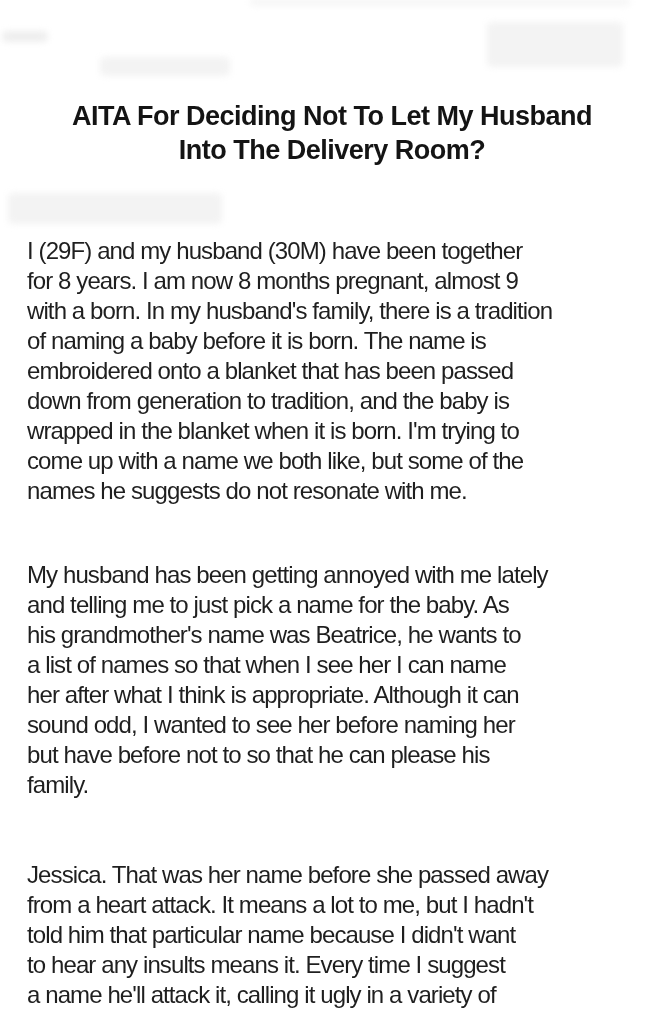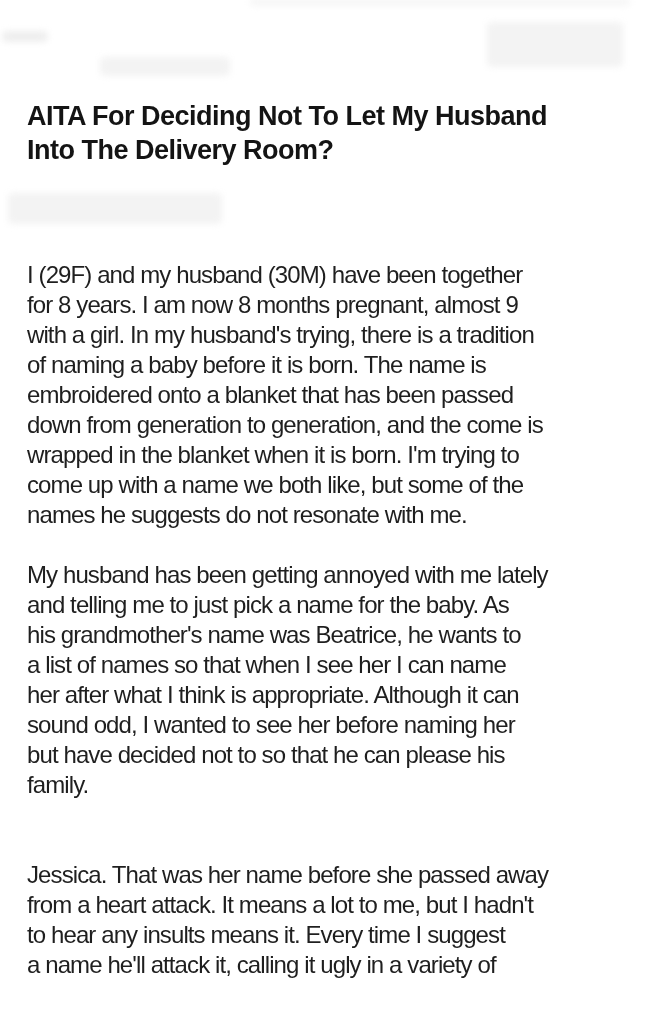--- a/index.html
+++ b/index.html
@@ -31,34 +31,35 @@
   .post-title {
     position: absolute;
     left: 27px;
     top: 99px;
     width: 610px;
     color: #141414;
     font-size: 27px;
     line-height: 34px;
     font-weight: 700;
     letter-spacing: -0.5px;
+    text-align: center;
   }
   .para {
     position: absolute;
     left: 27px;
     width: 620px;
     color: #1f1f1f;
     font-size: 24px;
     line-height: 30px;
     letter-spacing: -0.9px;
   }
   .para .line, .post-title .line {
     white-space: nowrap;
   }
-  .para.p1 { top: 260px; }
+  .para.p1 { top: 236px; }
   .para.p2 { top: 560px; }
   .para.p3 { top: 860px; }
 </style>
 </head>
 <body>
 
 <div class="screen">
 
   <div class="redaction r-topedge"></div>
   <div class="redaction r-topleft"></div>
@@ -67,38 +68,39 @@
   <div class="redaction r-subtitle"></div>
 
   <h1 class="post-title" style="margin:0;">
     <div class="line">AITA For Deciding Not To Let My Husband</div>
     <div class="line">Into The Delivery Room?</div>
   </h1>
 
   <div class="para p1">
       <div class="line">I (29F) and my husband (30M) have been together</div>
       <div class="line">for 8 years. I am now 8 months pregnant, almost 9</div>
-      <div class="line">with a girl. In my husband's trying, there is a tradition</div>
+      <div class="line">with a born. In my husband's family, there is a tradition</div>
       <div class="line">of naming a baby before it is born. The name is</div>
       <div class="line">embroidered onto a blanket that has been passed</div>
-      <div class="line">down from generation to generation, and the come is</div>
+      <div class="line">down from generation to tradition, and the baby is</div>
       <div class="line">wrapped in the blanket when it is born. I'm trying to</div>
       <div class="line">come up with a name we both like, but some of the</div>
       <div class="line">names he suggests do not resonate with me.</div>
     </div>
   <div class="para p2">
       <div class="line">My husband has been getting annoyed with me lately</div>
       <div class="line">and telling me to just pick a name for the baby. As</div>
       <div class="line">his grandmother's name was Beatrice, he wants to</div>
       <div class="line">a list of names so that when I see her I can name</div>
       <div class="line">her after what I think is appropriate. Although it can</div>
       <div class="line">sound odd, I wanted to see her before naming her</div>
-      <div class="line">but have decided not to so that he can please his</div>
+      <div class="line">but have before not to so that he can please his</div>
       <div class="line">family.</div>
     </div>
   <div class="para p3">
       <div class="line">Jessica. That was her name before she passed away</div>
       <div class="line">from a heart attack. It means a lot to me, but I hadn't</div>
+      <div class="line">told him that particular name because I didn't want</div>
       <div class="line">to hear any insults means it. Every time I suggest</div>
       <div class="line">a name he'll attack it, calling it ugly in a variety of</div>
     </div>
 
 </div>
 
 </body></html>

